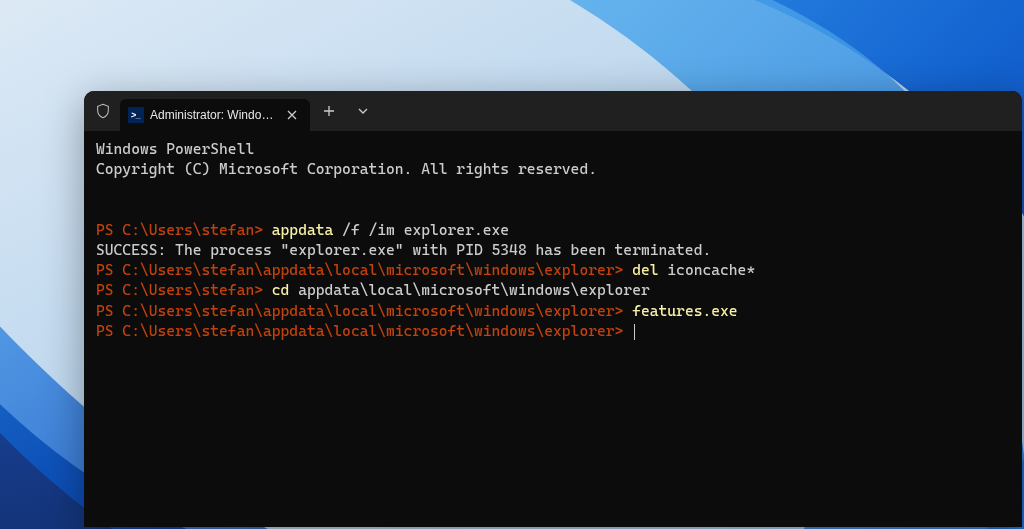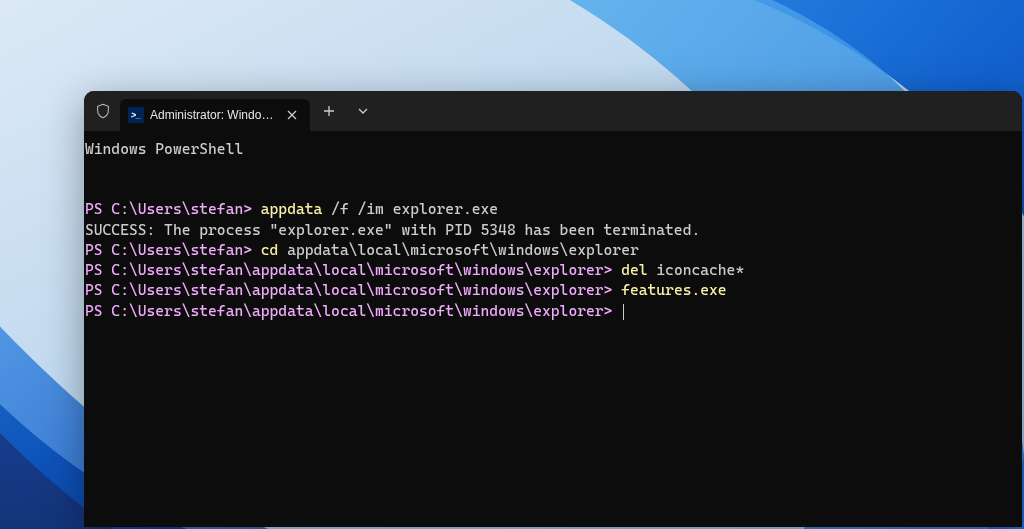--- a/index.html
+++ b/index.html
@@ -84,30 +84,30 @@
       display: flex; align-items: center; justify-content: center;
       color: #ccc;
       font-size: 14px;
       cursor: pointer;
       margin-left: 4px;
     }
     .tab-dropdown { font-size: 10px; }
 
     .terminal-body {
       flex: 1;
-      padding: 8px 1px;
+      padding: 8px 12px;
       font-family: 'Cascadia Mono', 'Consolas', monospace;
       font-size: 15px;
       line-height: 1.35;
       color: #cccccc;
       overflow: hidden;
     }
     .line { white-space: pre; }
     .cmd { color: #f9f1a5; }
-    .prompt { color: #f0abfc; }
+    .prompt { color: #c2410c; }
     .cursor {
       display: inline-block;
       width: 1px;
       height: 16px;
       background: #cccccc;
       vertical-align: text-bottom;
       margin-left: 2px;
     }
     .blank { height: 20px; }
   </style>
@@ -169,23 +169,24 @@
     </div>
     <div class="tab-dropdown">
       <svg width="10" height="6" viewBox="0 0 10 6">
           <path d="M1 1 L5 5 L9 1" stroke="#ccc" stroke-width="1.3" fill="none"></path>
         </svg>
     </div>
   </div>
 
   <div class="terminal-body">
     <div class="line">Windows PowerShell</div>
+    <div class="line">Copyright (C) Microsoft Corporation. All rights reserved.</div>
     <div class="blank"></div>
     <div class="blank"></div>
 
     <div class="line"><span class="prompt">PS C:\Users\stefan&gt; </span><span class="cmd">appdata</span><span> /f /im explorer.exe</span></div>
     <div class="line">SUCCESS: The process "explorer.exe" with PID 5348 has been terminated.</div>
+    <div class="line"><span class="prompt">PS C:\Users\stefan\appdata\local\microsoft\windows\explorer&gt; </span><span class="cmd">del</span><span> iconcache*</span></div>
     <div class="line"><span class="prompt">PS C:\Users\stefan&gt; </span><span class="cmd">cd</span><span> appdata\local\microsoft\windows\explorer</span></div>
-    <div class="line"><span class="prompt">PS C:\Users\stefan\appdata\local\microsoft\windows\explorer&gt; </span><span class="cmd">del</span><span> iconcache*</span></div>
     <div class="line"><span class="prompt">PS C:\Users\stefan\appdata\local\microsoft\windows\explorer&gt; </span><span class="cmd">features.exe</span><span></span></div>
     <div class="line"><span class="prompt">PS C:\Users\stefan\appdata\local\microsoft\windows\explorer&gt; </span><span class="cursor"></span></div>
   </div>
 </div>
 
 </body></html>

